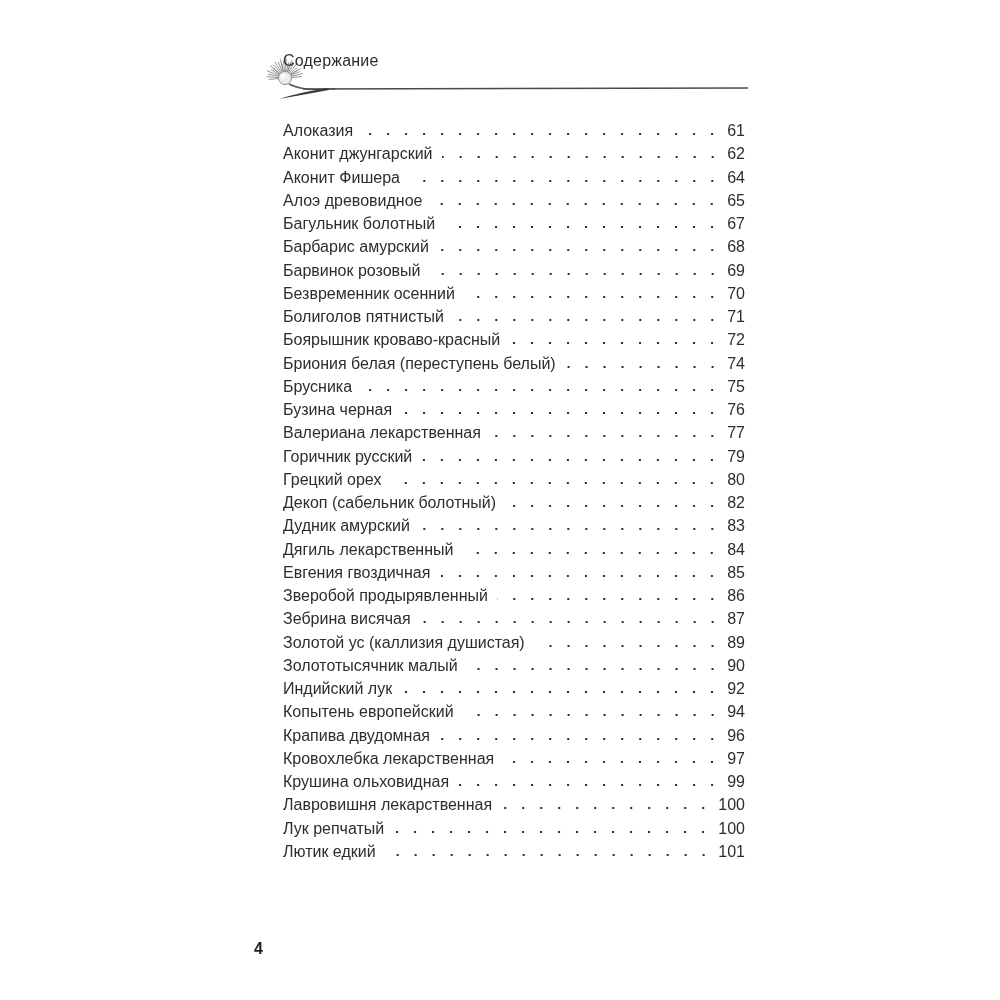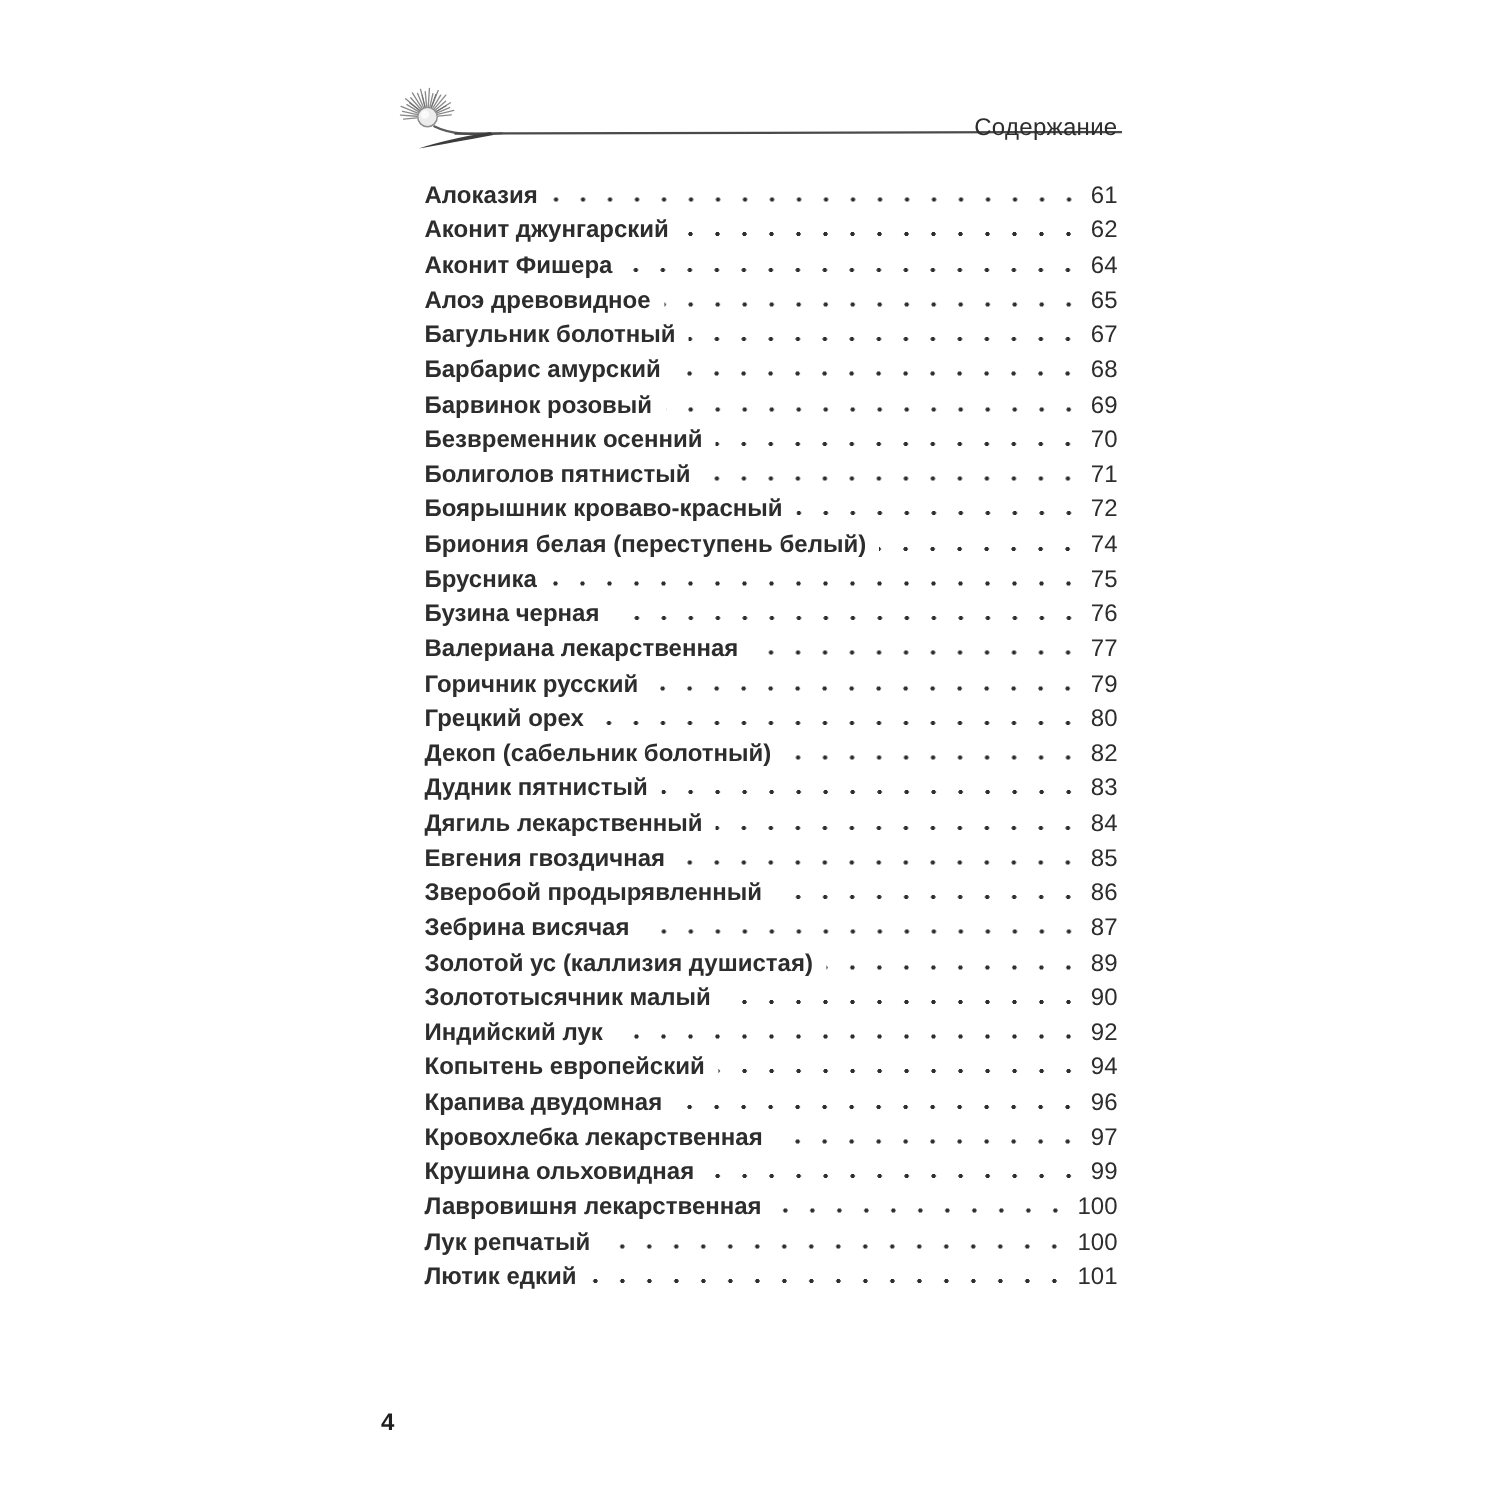--- a/index.html
+++ b/index.html
@@ -8,24 +8,24 @@
     width: 1000px;
     height: 1000px;
     background: #ffffff;
     font-family: "Liberation Sans", sans-serif;
     color: #2d2d2d;
     overflow: hidden;
   }
   
   .header-title {
     position: absolute;
-    top: 77px;
+    top: 52px;
     left: 283px;
     width: 462px;
-    text-align: right;
+    text-align: left;
     font-size: 16px;
     letter-spacing: 0.2px;
     color: #2d2d2d;
   }
   .ornament {
     position: absolute;
     left: 243px;
     top: 44px;
     width: 510px;
     height: 62px;
@@ -37,21 +37,21 @@
     top: 119px;
     width: 462px;
   }
   .toc-row {
     display: flex;
     align-items: baseline;
     height: 23.25px;
     font-size: 16px;
     line-height: 23.25px;
   }
-  .toc-title { white-space: nowrap; font-weight: bold; }
+  .toc-title { white-space: nowrap; }
   .toc-leader {
     flex: 1 1 auto;
     height: 4px;
     margin: 0 6px 0 9px;
     background-image: radial-gradient(circle, #2d2d2d 1.3px, rgba(0,0,0,0) 1.55px);
     background-size: 18px 4px;
     background-position: right bottom;
     background-repeat: repeat-x;
   }
   .toc-page { white-space: nowrap; }
@@ -208,21 +208,21 @@
         <span class="toc-page">80</span>
       </div>
 
       <div class="toc-row">
         <span class="toc-title">Декоп (сабельник болотный)</span>
         <span class="toc-leader"></span>
         <span class="toc-page">82</span>
       </div>
 
       <div class="toc-row">
-        <span class="toc-title">Дудник пятнистый</span>
+        <span class="toc-title">Дудник амурский</span>
         <span class="toc-leader"></span>
         <span class="toc-page">83</span>
       </div>
 
       <div class="toc-row">
         <span class="toc-title">Дягиль лекарственный</span>
         <span class="toc-leader"></span>
         <span class="toc-page">84</span>
       </div>
 

